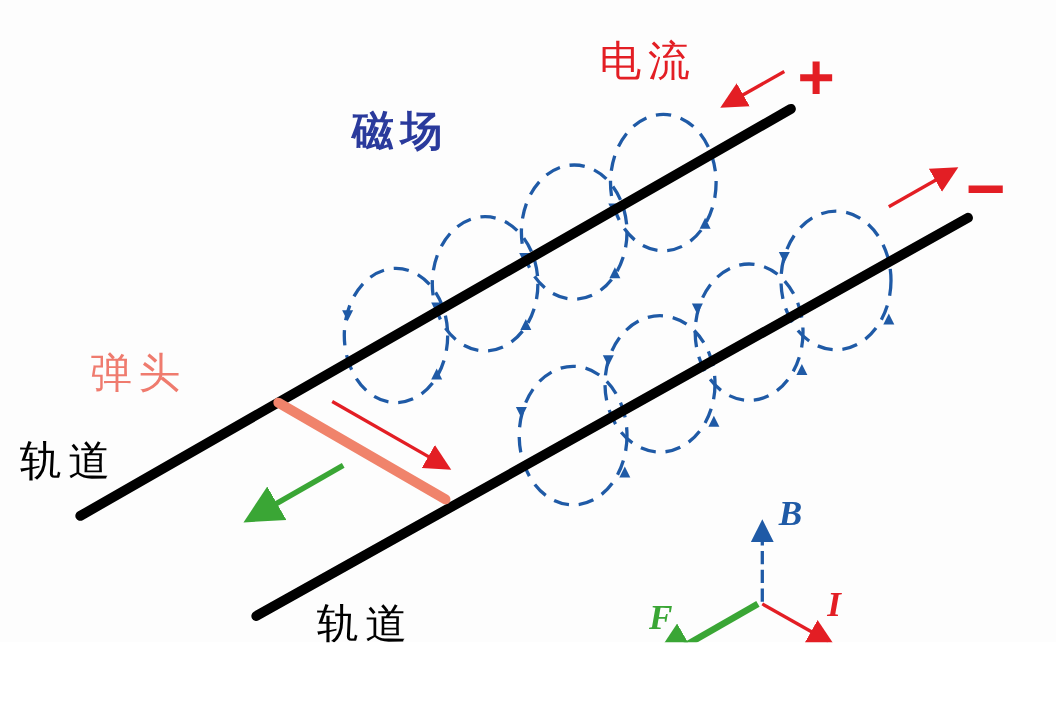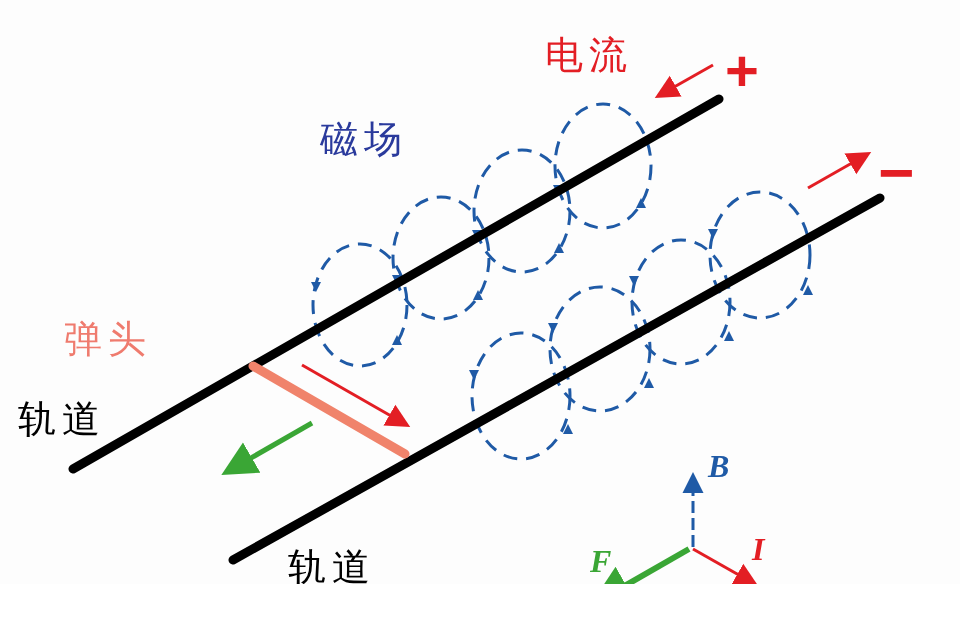--- a/index.html
+++ b/index.html
@@ -71,21 +71,21 @@
     <line x1="312" y1="423" x2="230" y2="470" stroke="#3aa635" stroke-width="5" marker-end="url(#arrGreen)"></line>
 
     <line x1="693" y1="547" x2="693" y2="478" stroke="#1f5aa6" stroke-width="3" stroke-dasharray="12 5" marker-end="url(#arrBlue)"></line>
     <line x1="693" y1="549" x2="753" y2="583" stroke="#e31e24" stroke-width="3" marker-end="url(#arrRed)"></line>
     <line x1="689" y1="549" x2="600" y2="600" stroke="#3aa635" stroke-width="6" marker-end="url(#arrGreen)"></line>
   </svg>
 
   <div class="lbl" style="left:545px;top:36px;color:#e31e24;">电流</div>
   <div class="sign" style="left:725px;top:42px;font-size:58px;color:#e31e24;">+</div>
   <div class="sign" style="left:878px;top:142px;font-size:62px;color:#e31e24;">−</div>
-  <div class="lbl" style="left:320px;top:120px;color:#2a3a9c;font-weight:normal;">磁场</div>
-  <div class="lbl" style="left:64px;top:320px;color:#ef7b6e;">弹头</div>
+  <div class="lbl" style="left:320px;top:100px;color:#2a3a9c;font-weight:bold;">磁场</div>
+  <div class="lbl" style="left:82px;top:320px;color:#ef7b6e;">弹头</div>
   <div class="lbl" style="left:18px;top:400px;color:#000;">轨道</div>
   <div class="lbl" style="left:288px;top:548px;color:#000;">轨道</div>
 
   <div class="sym" style="left:708px;top:450px;color:#1f5aa6;">B</div>
   <div class="sym" style="left:752px;top:533px;color:#e31e24;">I</div>
   <div class="sym" style="left:590px;top:545px;color:#3aa635;">F</div>
 </div>
 
 </body></html>

